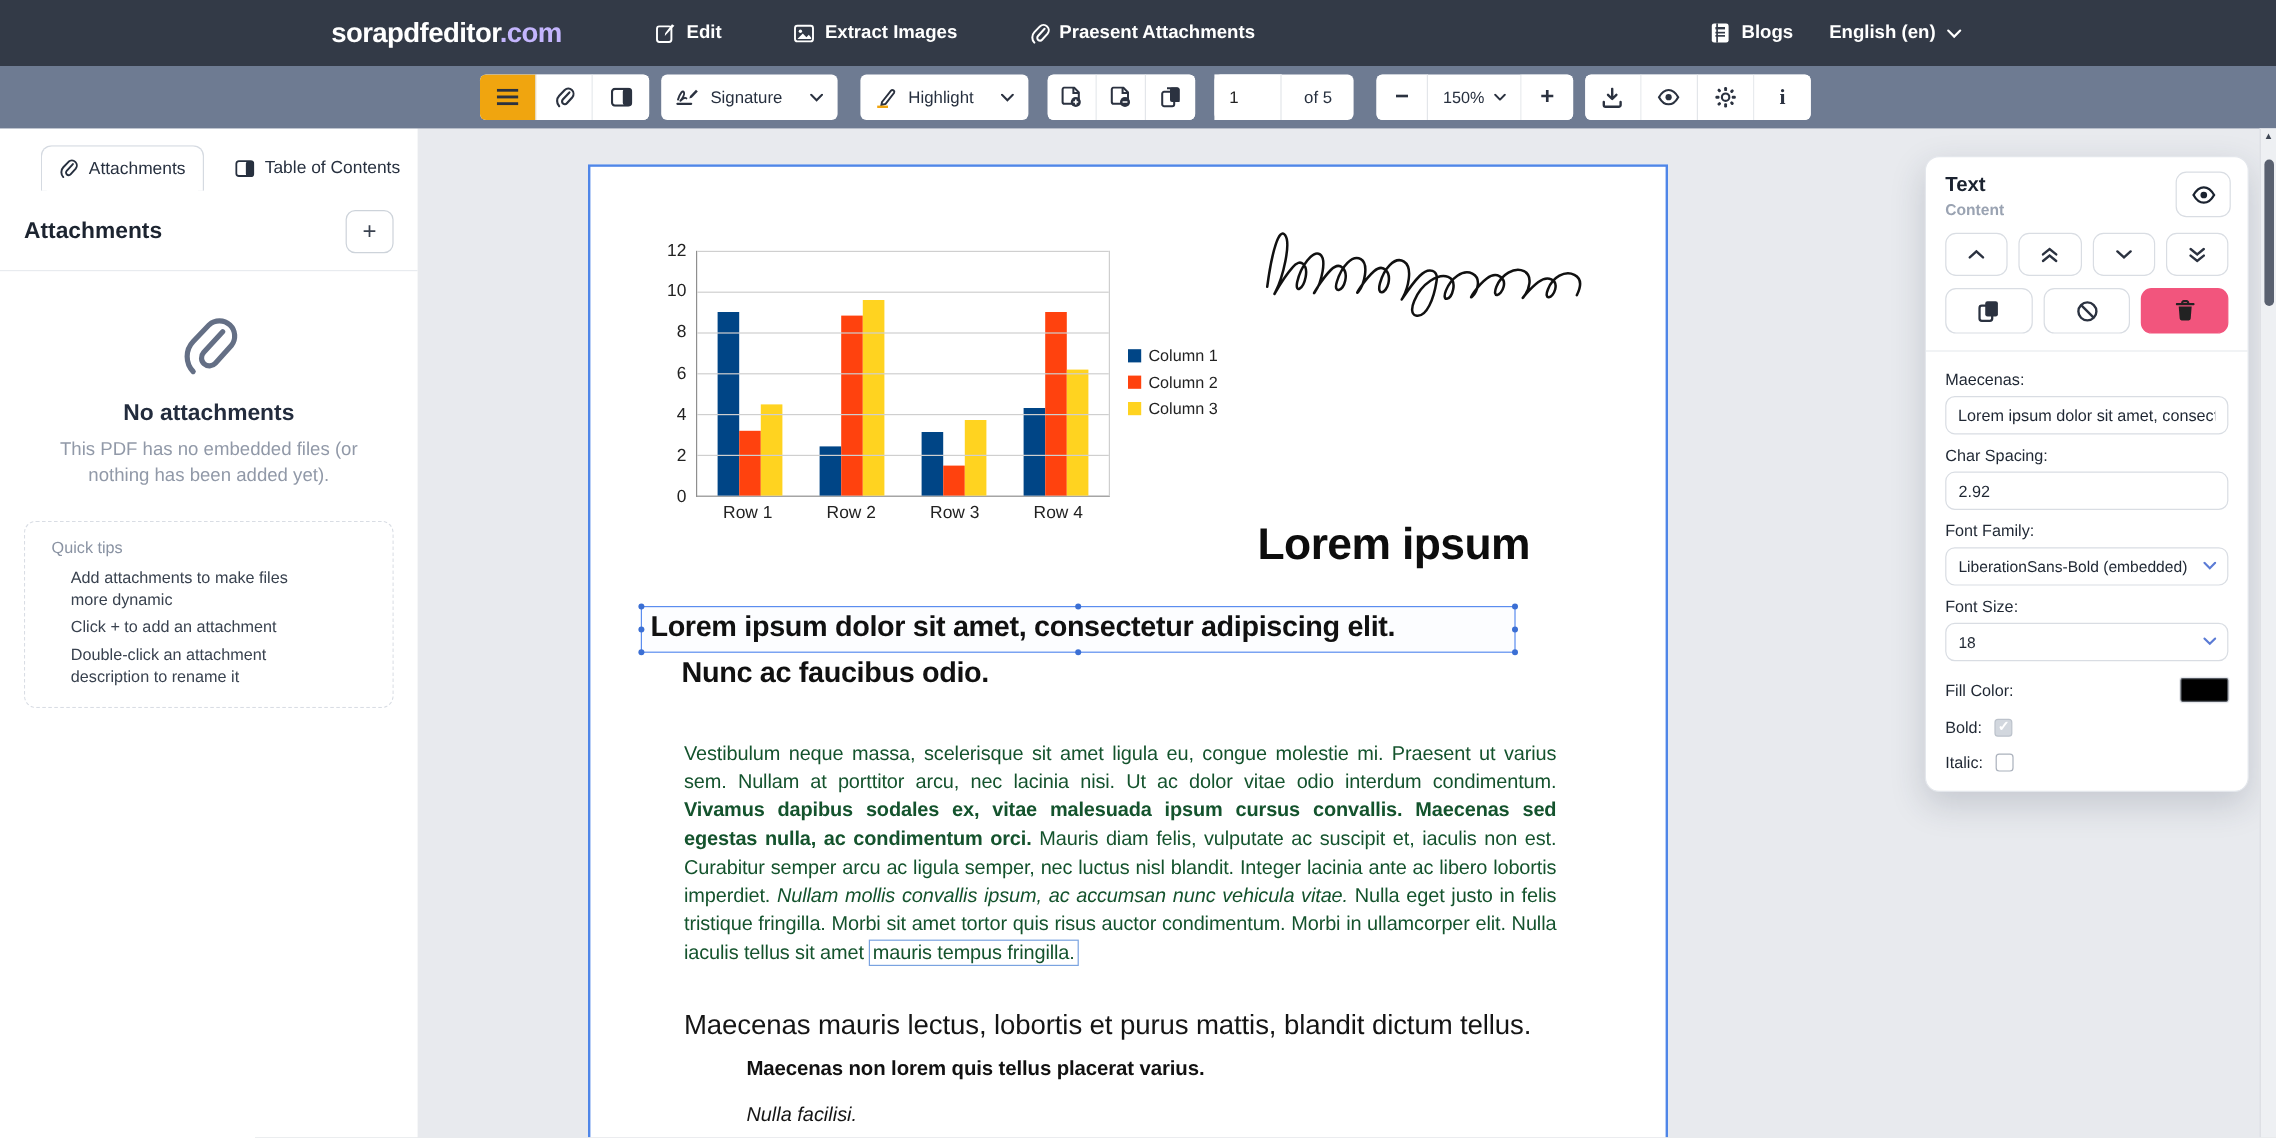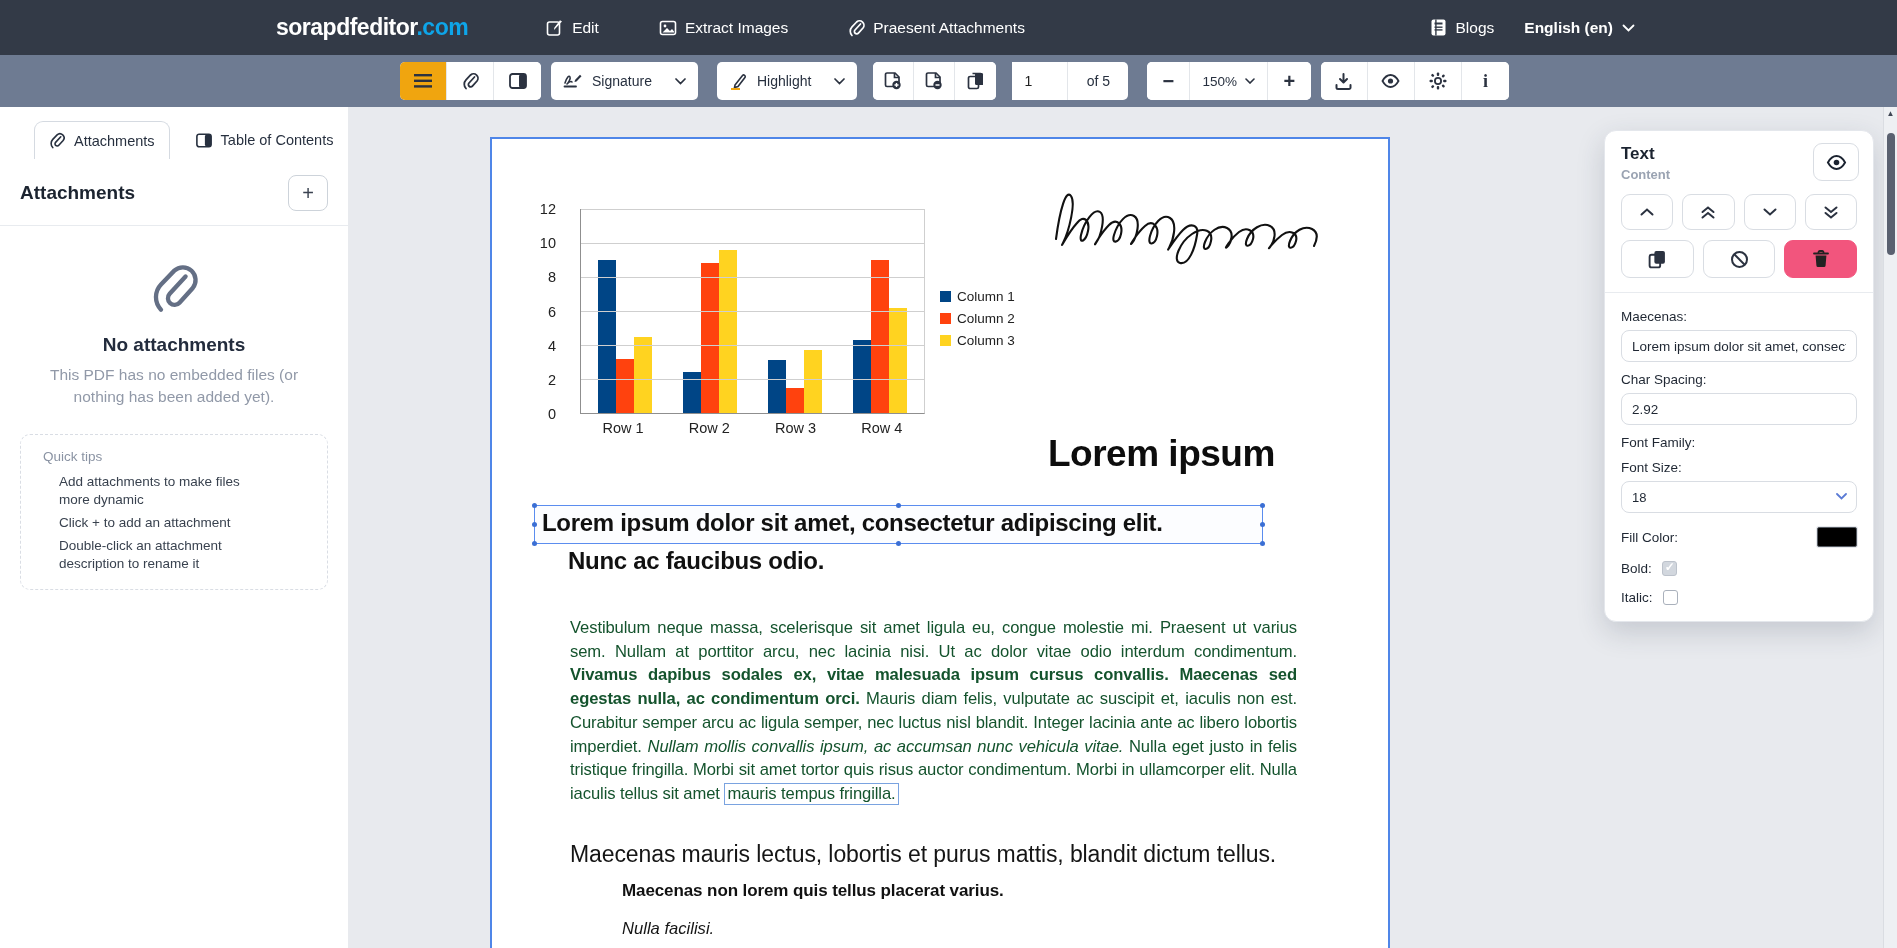--- a/index.html
+++ b/index.html
@@ -4,23 +4,23 @@
 <style>
   * { box-sizing: border-box; margin: 0; padding: 0; }
   body { font-family: "Liberation Sans", sans-serif; background:#d9dce1; }
   #app { position:relative; width:1897px; height:948px; overflow:hidden; background:#e8eaee; }
 
   
   .navbar { position:absolute; left:0; top:0; width:100%; height:55px; background:#333a47;
             display:flex; align-items:center; color:#fff; z-index:40; }
   .nav-left-spacer { width:276px; }
   .logo { font-size:23px; font-weight:800; letter-spacing:-0.5px; white-space:nowrap; }
-  .logo .tld { color:#0ea5e9; }
+  .logo .tld { color:#c4b5fd; }
   .nav-items { display:flex; align-items:center; gap:28px; margin-left:46px; }
-  .nav-item { display:flex; align-items:center; gap:8px; font-size:15.5px; font-weight:400; cursor:pointer; white-space:nowrap;padding-left:32px; }
+  .nav-item { display:flex; align-items:center; gap:8px; font-size:15.5px; font-weight:700; cursor:pointer; white-space:nowrap;padding-left:32px; }
   .nav-item svg { display:block; }
   .nav-right { margin-left:auto; display:flex; align-items:center; gap:30px; padding-right:262px; }
   .nav-lang { display:flex; align-items:center; gap:9px; font-size:15.5px; font-weight:700; }
 
   
   .toolbar { position:absolute; left:0; top:55px; width:100%; height:52px; background:#6e7b92;
              display:flex; align-items:center; z-index:35; }
   .tb-spacer { width:400px; }
   .tb-group { display:flex; height:38px; background:#fff; border-radius:5px; overflow:hidden; align-items:stretch; }
   .tb-btn { width:47px; display:flex; align-items:center; justify-content:center; background:#fff; border:none;
@@ -58,21 +58,21 @@
   .tips-list li { font-size:13.5px; color:#39424f; line-height:18px; margin-top:5px; padding-left:16px; max-width:230px; }
 
   
   .content { position:absolute; left:348px; top:107px; right:14px; bottom:0; overflow:hidden; background:#e8eaee; }
   .pdf-page { position:absolute; left:142px; top:30px; width:900px; height:1300px; background:#fff;
               border:2px solid #4f86e8; }
 
   
   .chart { position:absolute; left:56px; top:62px; width:540px; height:268px; }
   .chart-yaxis { position:absolute; left:0; top:8px; width:28px; height:205px; }
-  .chart-yaxis .ylab { position:absolute; right:20px; transform:translateY(50%); font-size:14.5px; color:#222;
+  .chart-yaxis .ylab { position:absolute; right:4px; transform:translateY(50%); font-size:14.5px; color:#222;
                        font-family:"Liberation Sans", sans-serif; }
   .chart-plot { position:absolute; left:32px; top:8px; width:345px; height:205px; background:#fff;
                 border-left:1px solid #8f8f8f; border-bottom:1px solid #8f8f8f; border-right:1px solid #cfcfcf; }
   .gridline { position:absolute; left:0; width:100%; height:1px; background:#cfcfcf; }
   .bars { position:absolute; left:0; top:0; width:100%; height:100%; display:flex; justify-content:space-around;
           align-items:flex-end; padding:0 2px; }
   .bar-group { display:flex; align-items:flex-end; height:100%; }
   .bar { width:18px; }
   .chart-xaxis { position:absolute; left:32px; top:219px; width:345px; display:flex; justify-content:space-around; }
   .chart-xaxis .xlab { flex:1; text-align:center; font-size:14.5px; color:#222; }
@@ -558,20 +558,28 @@
             </span>
           </button>
       </div>
     </div>
     <div class="panel-form">
       <div class="fld-label">Maecenas:</div>
       <input class="fld-input" value="Lorem ipsum dolor sit amet, consectetu" style="">
       <div class="fld-label">Char Spacing:</div>
       <input class="fld-input" value="2.92" style="">
       <div class="fld-label">Font Family:</div>
+      <div class="fld-select">
+        <span>LiberationSans-Bold (embedded)</span>
+        <span class="sel-chev">
+            <svg width="11" height="7" viewBox="0 0 11 7" fill="none" stroke="#5b7bd5" stroke-width="1.8" stroke-linecap="round">
+              <path d="M1 1 L5.5 5.5 L10 1"></path>
+            </svg>
+          </span>
+      </div>
       <div class="fld-label">Font Size:</div>
       <div class="fld-select">
         <span>18</span>
         <span class="sel-chev">
             <svg width="11" height="7" viewBox="0 0 11 7" fill="none" stroke="#5b7bd5" stroke-width="1.8" stroke-linecap="round">
               <path d="M1 1 L5.5 5.5 L10 1"></path>
             </svg>
           </span>
       </div>
       <div class="inline-row">

